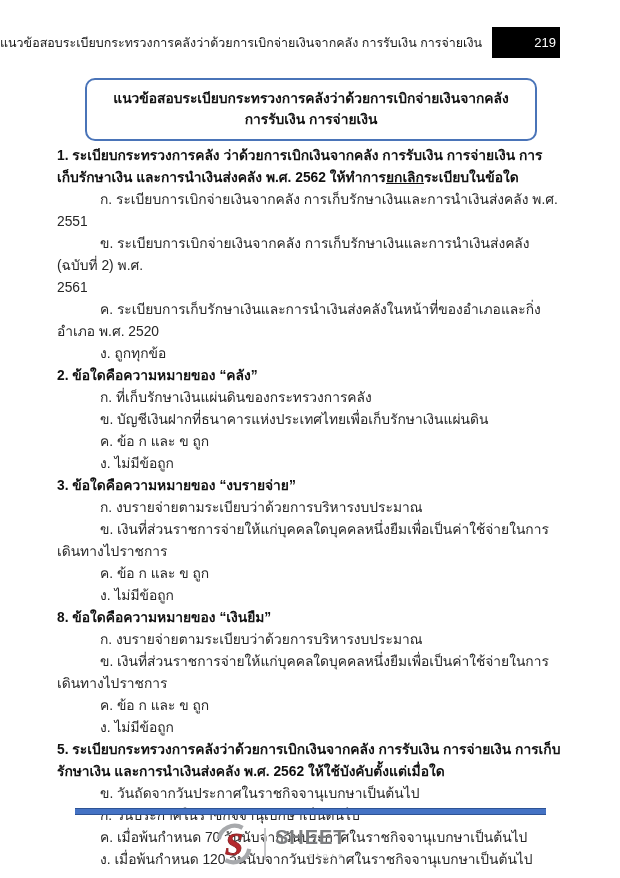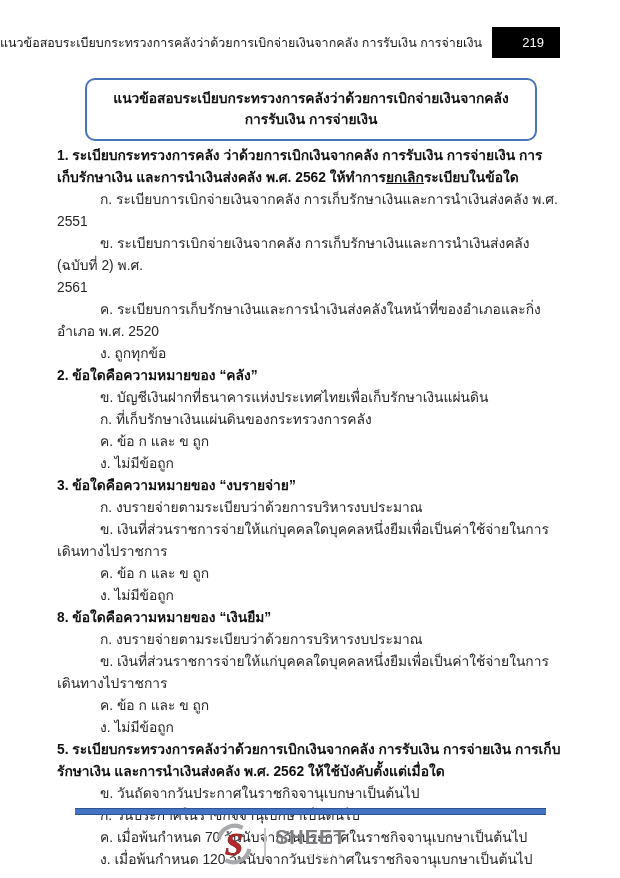--- a/index.html
+++ b/index.html
@@ -16,21 +16,21 @@
   .header-row{
     position:absolute;top:27px;left:0;right:0;height:31px;
     display:flex;justify-content:flex-end;align-items:center;
   }
   .header-text{
     font-size:12.5px;color:#1a1a1a;margin-right:10px;white-space:nowrap;
   }
   .page-num-box{
     width:75px;height:31px;background:#000;color:#fff;
     display:flex;align-items:center;justify-content:flex-end;
-    font-size:13px;box-sizing:border-box;padding-right:16px;
+    font-size:13px;box-sizing:border-box;padding-right:4px;
   }
 
   
   .title-box{
     position:absolute;top:78px;left:85px;width:452px;box-sizing:border-box;
     border:2.5px solid var(--accent-blue,#4a74b8);
     border-radius:10px;
     padding:8px 14px 9px 14px;
     text-align:center;font-weight:bold;font-size:13.8px;line-height:21px;
     color:#111;background:#fff;
@@ -82,22 +82,22 @@
     <div>แนวข้อสอบระเบียบกระทรวงการคลังว่าด้วยการเบิกจ่ายเงินจากคลัง การรับเงิน การจ่ายเงิน</div>
   </div>
 
   <div class="content" id="questions">
       <p class="q-heading"><span>1. ระเบียบกระทรวงการคลัง ว่าด้วยการเบิกเงินจากคลัง การรับเงิน การจ่ายเงิน การเก็บรักษาเงิน และการนำเงินส่งคลัง พ.ศ. 2562 ให้ทำการ</span><span class="u">ยกเลิก</span><span>ระเบียบในข้อใด</span></p>
       <p class="option">ก. ระเบียบการเบิกจ่ายเงินจากคลัง การเก็บรักษาเงินและการนำเงินส่งคลัง พ.ศ. 2551</p>
       <p class="option">ข. ระเบียบการเบิกจ่ายเงินจากคลัง การเก็บรักษาเงินและการนำเงินส่งคลัง (ฉบับที่ 2) พ.ศ.<br>2561</p>
       <p class="option">ค. ระเบียบการเก็บรักษาเงินและการนำเงินส่งคลังในหน้าที่ของอำเภอและกิ่งอำเภอ พ.ศ. 2520</p>
       <p class="option">ง. ถูกทุกข้อ</p>
       <p class="q-heading"><span>2. ข้อใดคือความหมายของ “คลัง”</span></p>
+      <p class="option">ก. ที่เก็บรักษาเงินแผ่นดินของกระทรวงการคลัง</p>
       <p class="option">ข. บัญชีเงินฝากที่ธนาคารแห่งประเทศไทยเพื่อเก็บรักษาเงินแผ่นดิน</p>
-      <p class="option">ก. ที่เก็บรักษาเงินแผ่นดินของกระทรวงการคลัง</p>
       <p class="option">ค. ข้อ ก และ ข ถูก</p>
       <p class="option">ง. ไม่มีข้อถูก</p>
       <p class="q-heading"><span>3. ข้อใดคือความหมายของ “งบรายจ่าย”</span></p>
       <p class="option">ก. งบรายจ่ายตามระเบียบว่าด้วยการบริหารงบประมาณ</p>
       <p class="option">ข. เงินที่ส่วนราชการจ่ายให้แก่บุคคลใดบุคคลหนึ่งยืมเพื่อเป็นค่าใช้จ่ายในการเดินทางไปราชการ</p>
       <p class="option">ค. ข้อ ก และ ข ถูก</p>
       <p class="option">ง. ไม่มีข้อถูก</p>
       <p class="q-heading"><span>8. ข้อใดคือความหมายของ “เงินยืม”</span></p>
       <p class="option">ก. งบรายจ่ายตามระเบียบว่าด้วยการบริหารงบประมาณ</p>
       <p class="option">ข. เงินที่ส่วนราชการจ่ายให้แก่บุคคลใดบุคคลหนึ่งยืมเพื่อเป็นค่าใช้จ่ายในการเดินทางไปราชการ</p>

